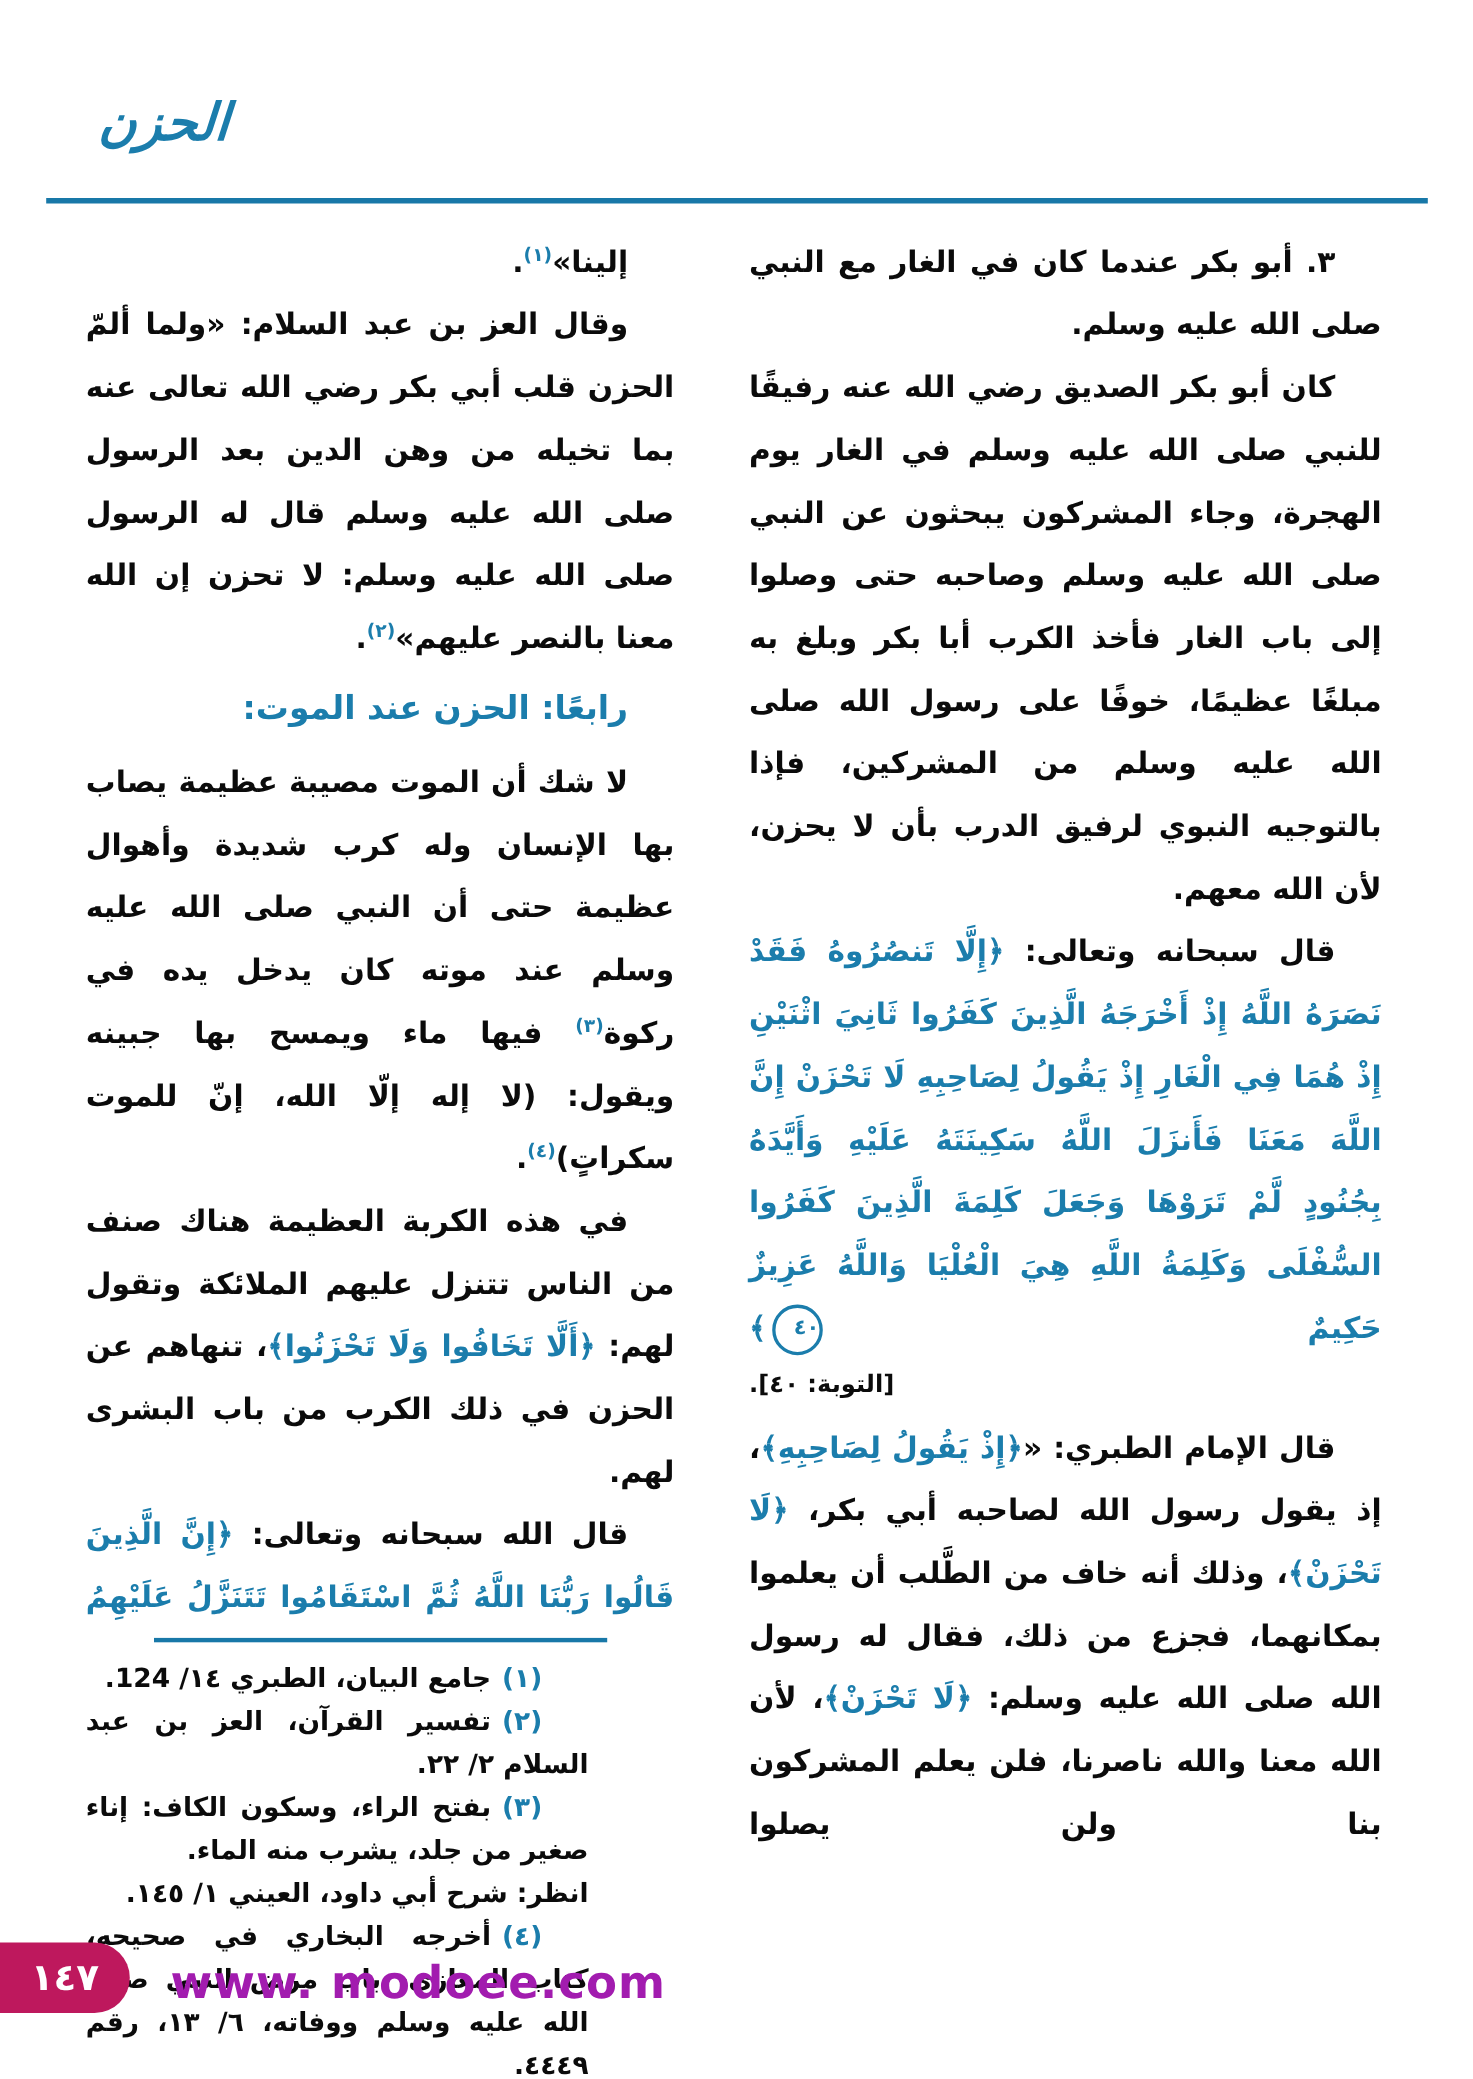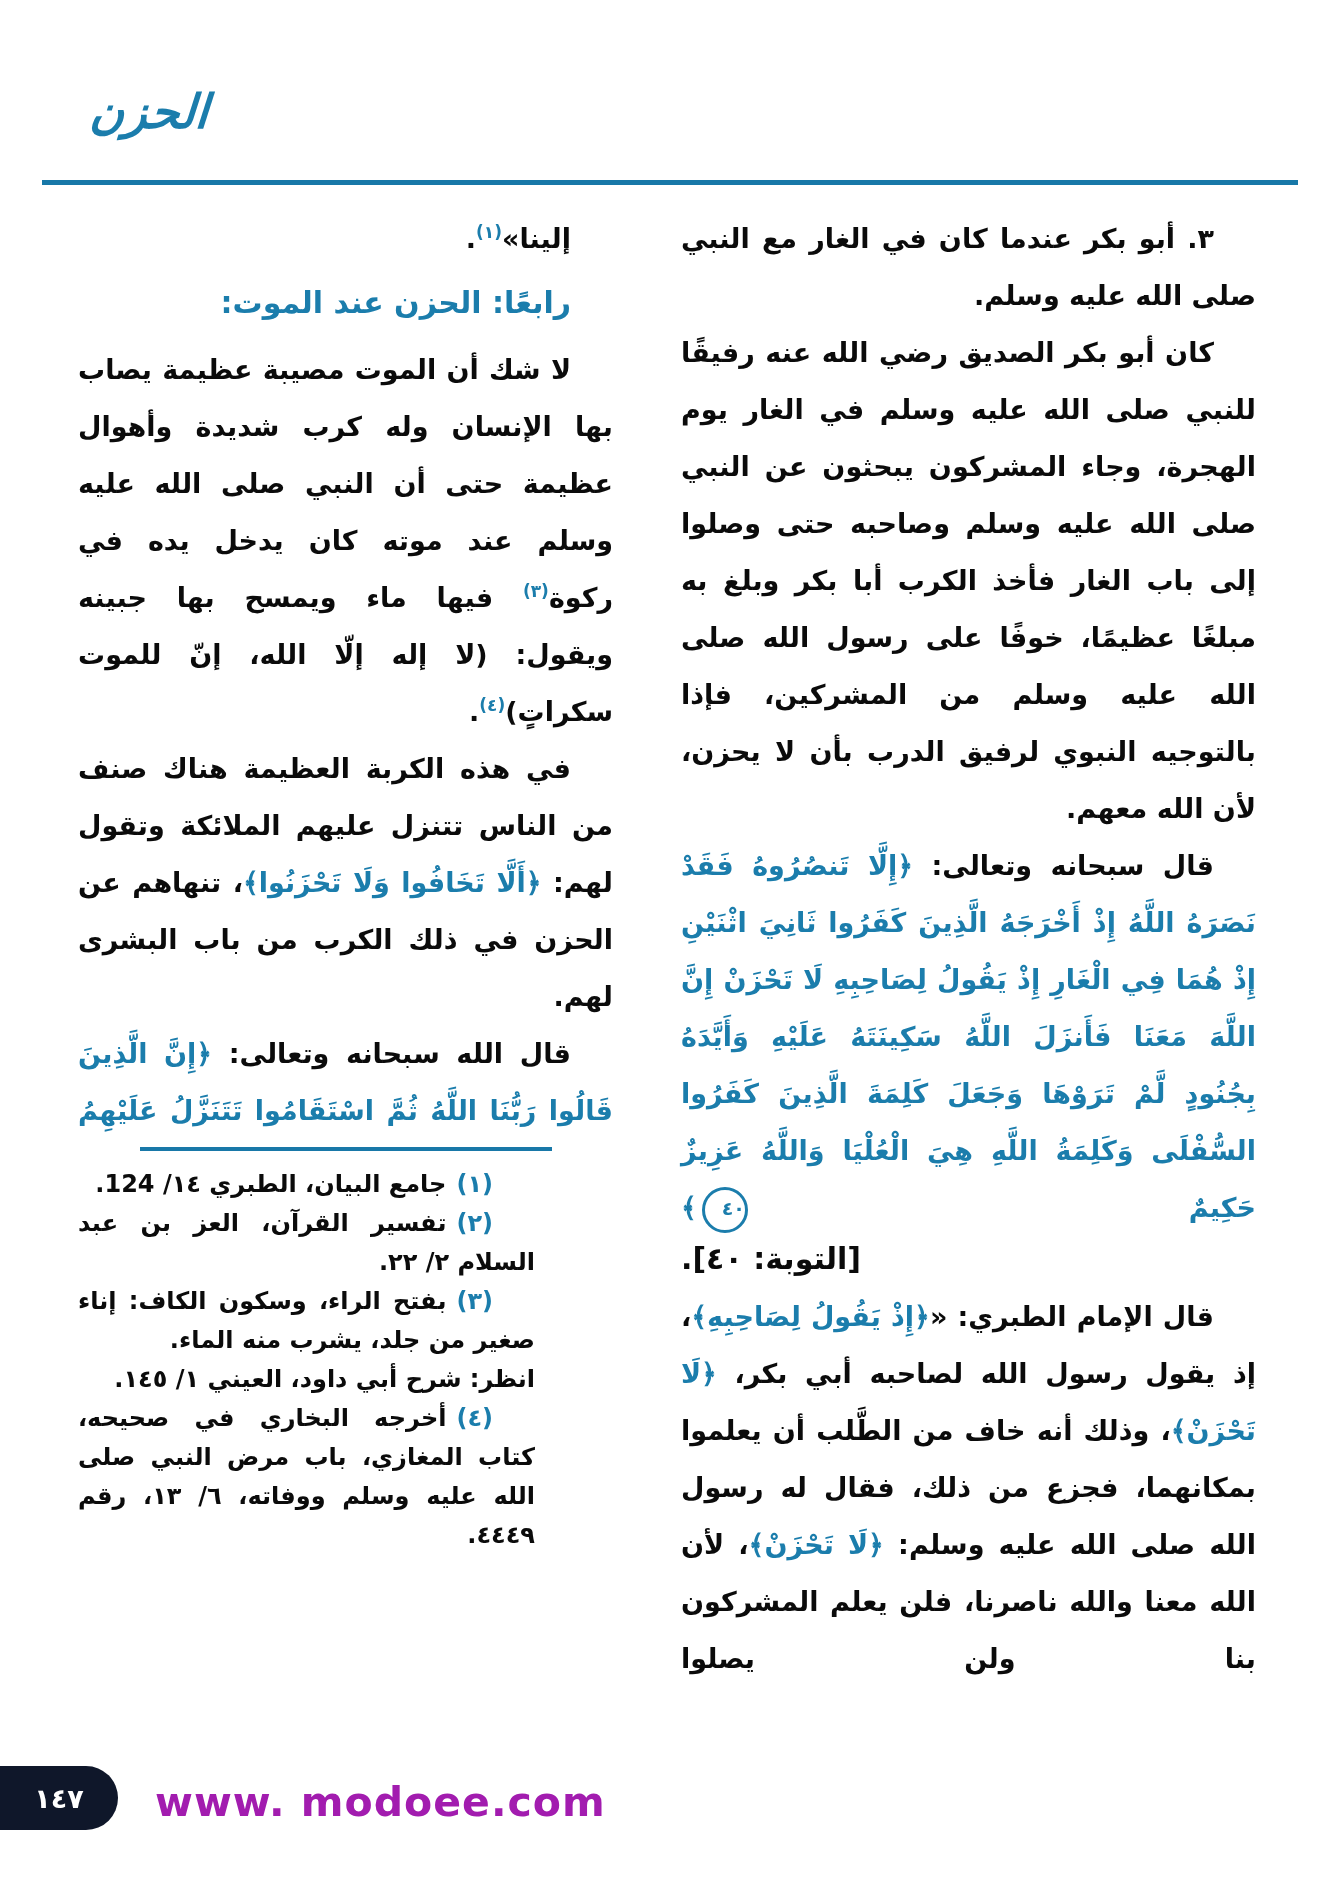--- a/index.html
+++ b/index.html
@@ -20,34 +20,34 @@
   .col-left{left:78px;width:535px;}
   .col p{margin:0;text-indent:42px;}
   .quran{color:#1b7dac;}
   .fn-mark{color:#1b7dac;font-size:17px;vertical-align:super;line-height:0;}
   .just-all{text-align-last:justify;}
   .ayah-badge{
     display:inline-block;width:40px;height:40px;border:3px solid #1b7dac;border-radius:50%;
     color:#1b7dac;font-size:19px;line-height:36px;text-align:left;text-indent:0;
     vertical-align:middle;margin:0 5px;
   }
-  .ref-line{font-size:30px;line-height:42px;text-align:left;text-indent:0 !important;
+  .ref-line{font-size:22px;line-height:42px;text-align:left;text-indent:0 !important;
     margin:2px 0 8px 0 !important;font-weight:bold;}
   .sec-heading{color:#1b7dac;font-size:30px;line-height:44px;margin:14px 0 16px 0 !important;
     text-indent:36px;}
   .fn-sep{width:412px;height:4px;background:#1878a8;margin:8px auto 14px auto;}
   .footnotes{font-size:24px;line-height:39px;font-weight:bold;}
   .fn-row{margin:0;padding-right:78px;text-indent:-78px;white-space:pre-line;text-align:justify;}
   .fn-num{color:#1b7dac;}
   .fn-text{margin-right:10px;}
   
   .page-badge{
-    position:absolute;left:0;top:1766px;width:118px;height:64px;background:#0f172a;
+    position:absolute;left:0;top:1766px;width:118px;height:64px;background:#be185d;
     border-radius:0 32px 32px 0;display:flex;align-items:center;justify-content:center;
-    color:#ffffff;font-size:27px;font-weight:bold;
+    color:#ffffff;font-size:34px;font-weight:bold;
   }
   .footer-url{
     position:absolute;left:155px;top:1778px;font-size:41px;color:#a21caf;
     direction:ltr;font-weight:bold;letter-spacing:1px;
   }
 </style>
 </head>
 <body>
 
 <div class="hdr-title">الحزن</div>
@@ -61,20 +61,23 @@
   </p>
   <p class="ref-line"><span>[التوبة: ٤٠].</span></p>
   <p class="just-all">
     <span>قال الإمام الطبري: «</span><span class="quran">﴿إِذْ يَقُولُ لِصَاحِبِهِ﴾</span><span>، إذ يقول رسول الله لصاحبه أبي بكر، </span><span class="quran">﴿لَا تَحْزَنْ﴾</span><span>، وذلك أنه خاف من الطَّلب أن يعلموا بمكانهما، فجزع من ذلك، فقال له رسول الله صلى الله عليه وسلم: </span><span class="quran">﴿لَا تَحْزَنْ﴾</span><span>، لأن الله معنا والله ناصرنا، فلن يعلم المشركون بنا ولن يصلوا</span>
   </p>
 </div>
 
 <div class="col col-left">
   <p>
     <span>إلينا»</span><span class="fn-mark">(١)</span><span>.</span>
+  </p>
+  <p>
+    <span>وقال العز بن عبد السلام: «ولما ألمّ الحزن قلب أبي بكر رضي الله تعالى عنه بما تخيله من وهن الدين بعد الرسول صلى الله عليه وسلم قال له الرسول صلى الله عليه وسلم: لا تحزن إن الله معنا بالنصر عليهم»</span><span class="fn-mark">(٢)</span><span>.</span>
   </p>
   <p class="sec-heading"><span>رابعًا: الحزن عند الموت:</span></p>
   <p>
     <span>لا شك أن الموت مصيبة عظيمة يصاب بها الإنسان وله كرب شديدة وأهوال عظيمة حتى أن النبي صلى الله عليه وسلم عند موته كان يدخل يده في ركوة</span><span class="fn-mark">(٣)</span><span> فيها ماء ويمسح بها جبينه ويقول: (لا إله إلّا الله، إنّ للموت سكراتٍ)</span><span class="fn-mark">(٤)</span><span>.</span>
   </p>
   <p>
     <span>في هذه الكربة العظيمة هناك صنف من الناس تتنزل عليهم الملائكة وتقول لهم: </span><span class="quran">﴿أَلَّا تَخَافُوا وَلَا تَحْزَنُوا﴾</span><span>، تنهاهم عن الحزن في ذلك الكرب من باب البشرى لهم.</span>
   </p>
   <p class="just-all">
     <span>قال الله سبحانه وتعالى: </span><span class="quran">﴿إِنَّ الَّذِينَ قَالُوا رَبُّنَا اللَّهُ ثُمَّ اسْتَقَامُوا تَتَنَزَّلُ عَلَيْهِمُ</span>

